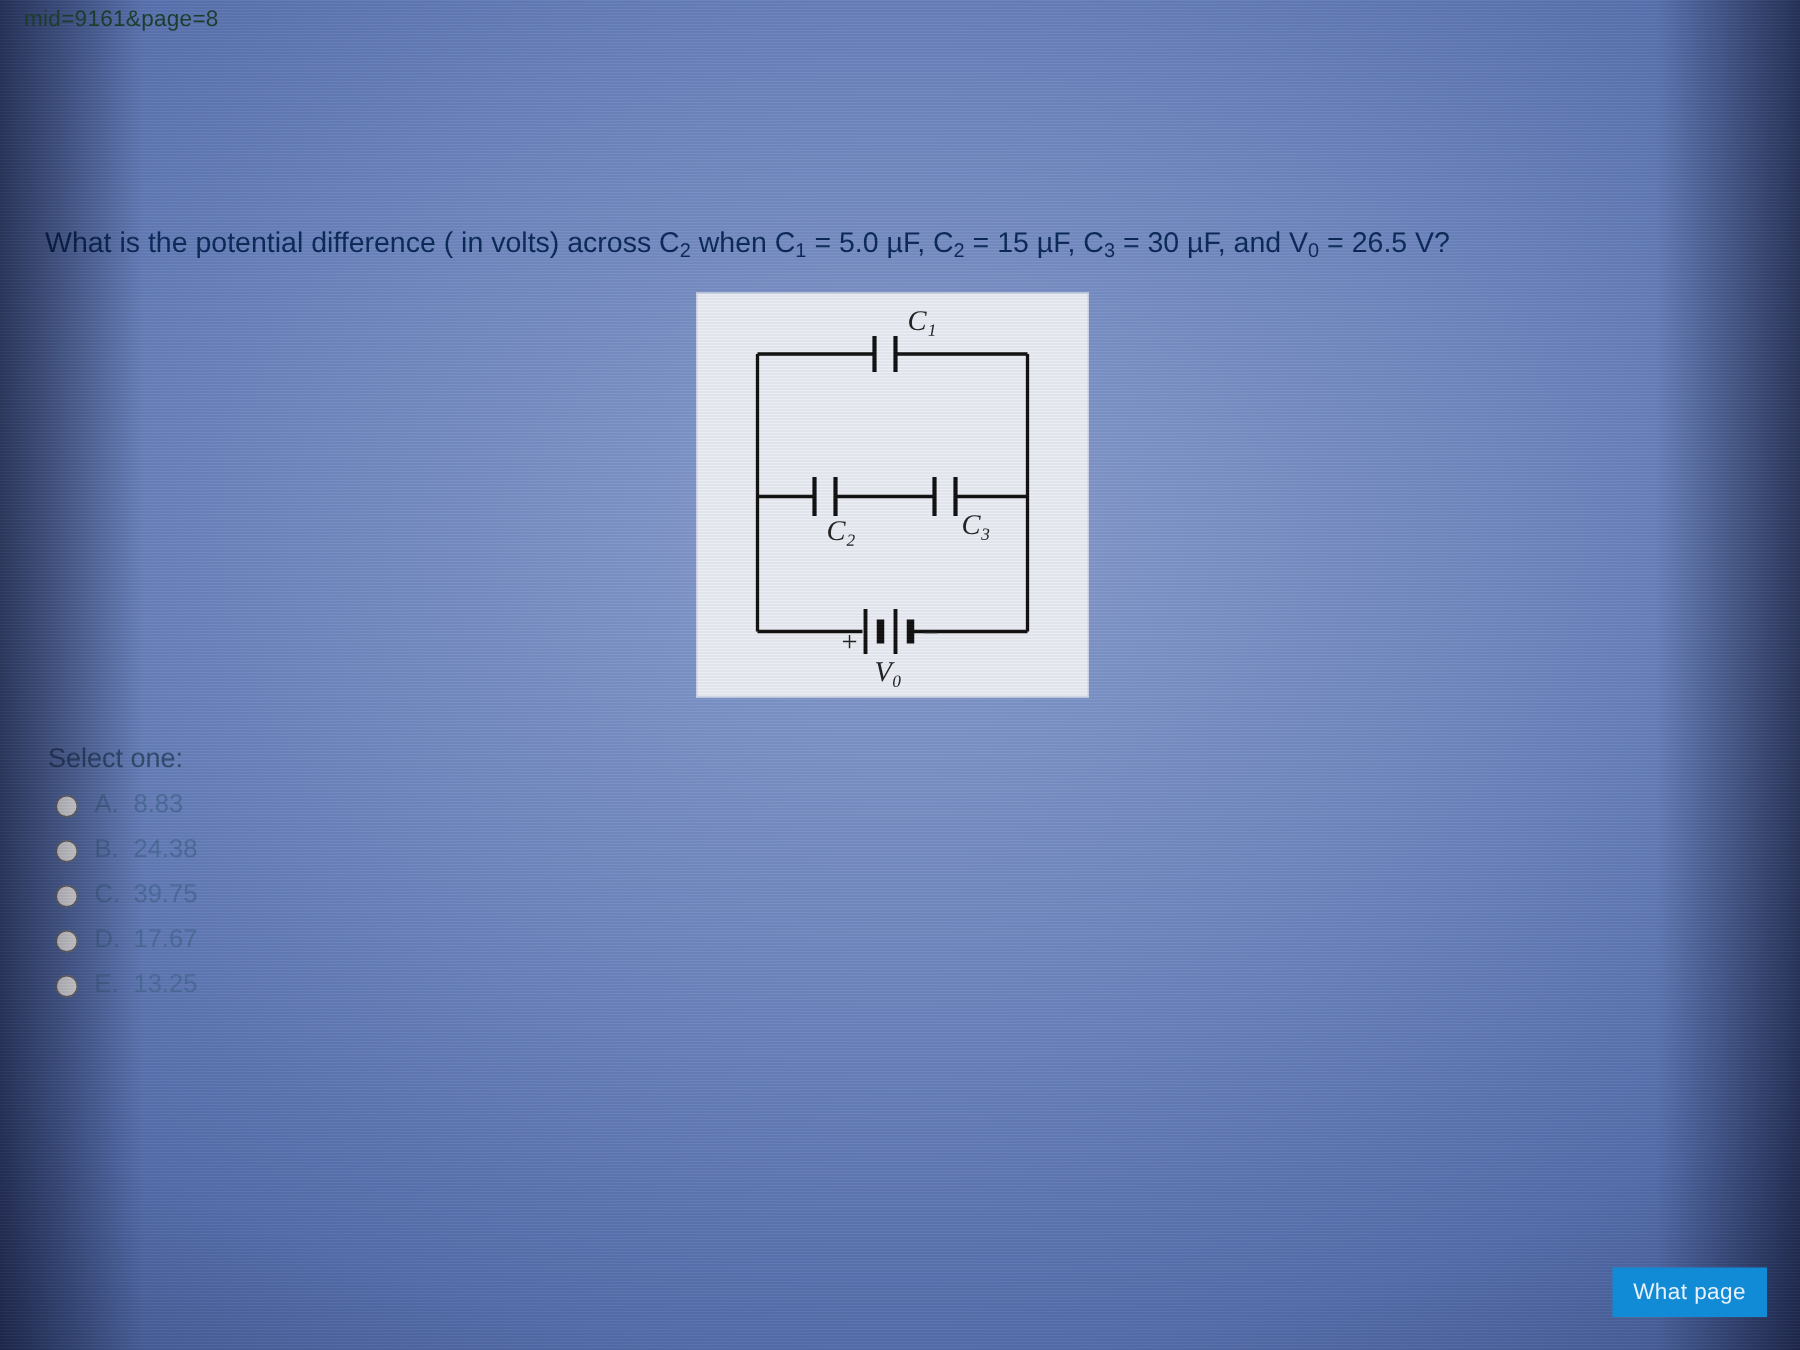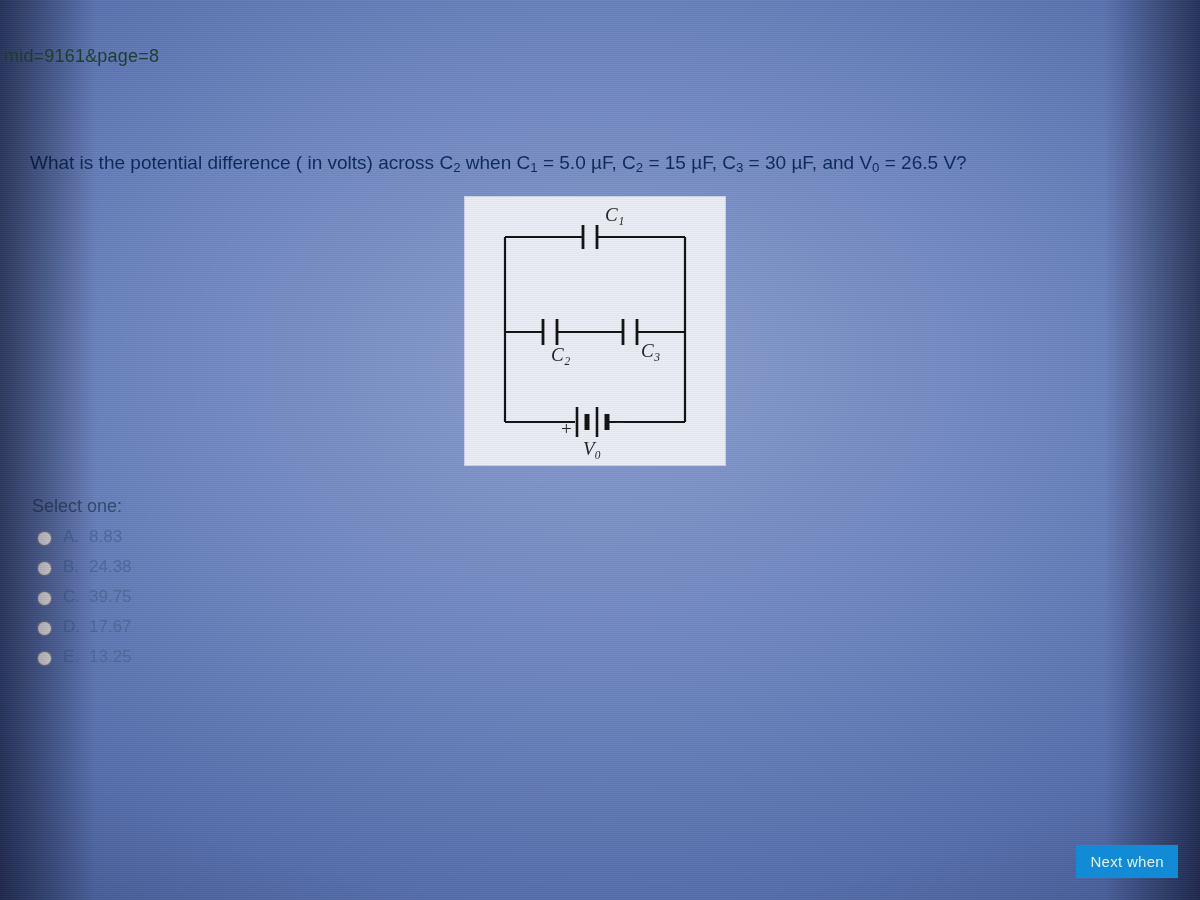--- a/index.html
+++ b/index.html
@@ -44,26 +44,25 @@
       rgba(0,0,20,0) 8%,
       rgba(0,0,20,0) 92%,
       rgba(0,0,20,0.55) 100%);
     pointer-events:none;
     z-index:4;
   }
 
   .url-frag {
     position: absolute;
     top: 4px;
-    left: 4px;
-    font-size: 18px;
+    left: 16px;
+    font-size: 15px;
     color: #1d3d2c;
     letter-spacing: 0.2px;
     z-index:6;
-    margin-top:42px;
   }
 
   .question-card {
     position: absolute;
     left: 30px;
     top: 150px;
     width: 1130px;
     height: 700px;
     box-sizing: border-box;
   }
@@ -205,13 +204,13 @@
     </label>
     <label class="opt-row">
       <input type="radio" name="ans" style="">
       <span class="opt-letter">E.</span>
       <span class="opt-val">13.25</span>
     </label>
   </div>
 
 </div>
 
-<button class="next-btn">Next when</button>
+<button class="next-btn">What page</button>
 
 </body></html>

